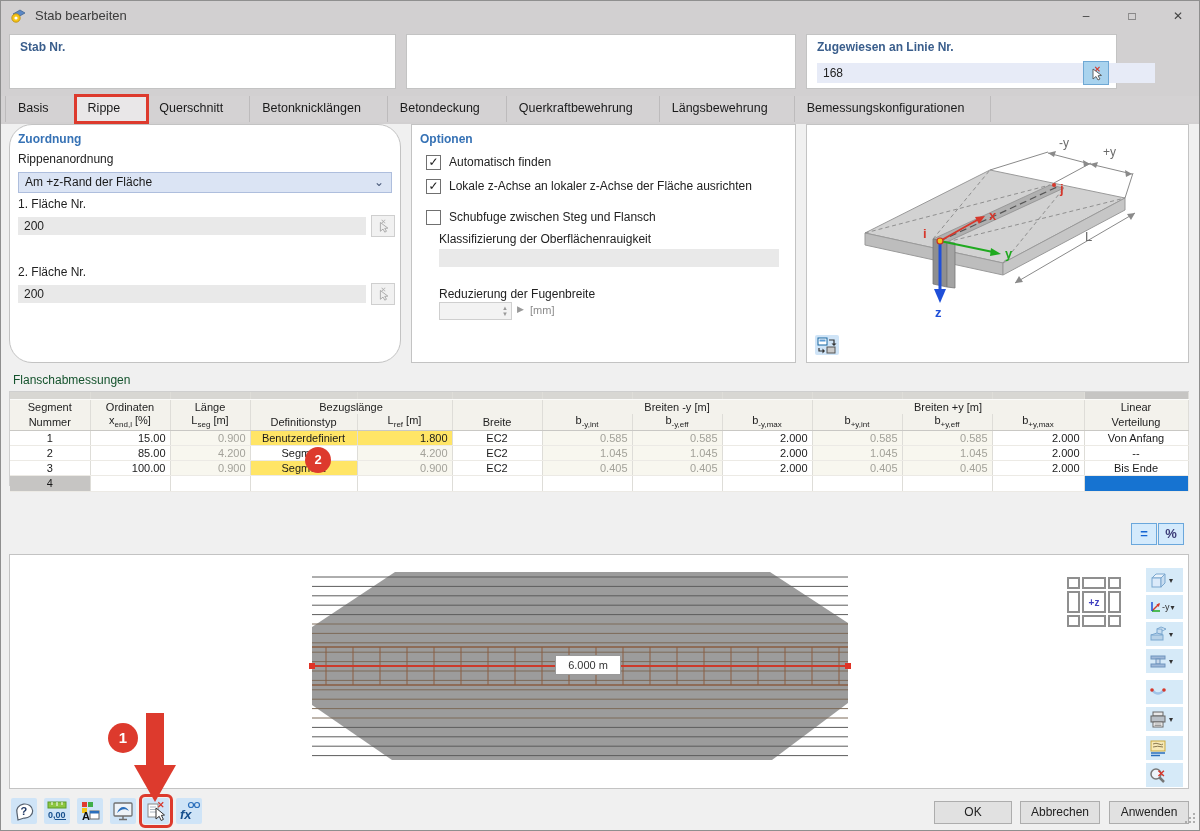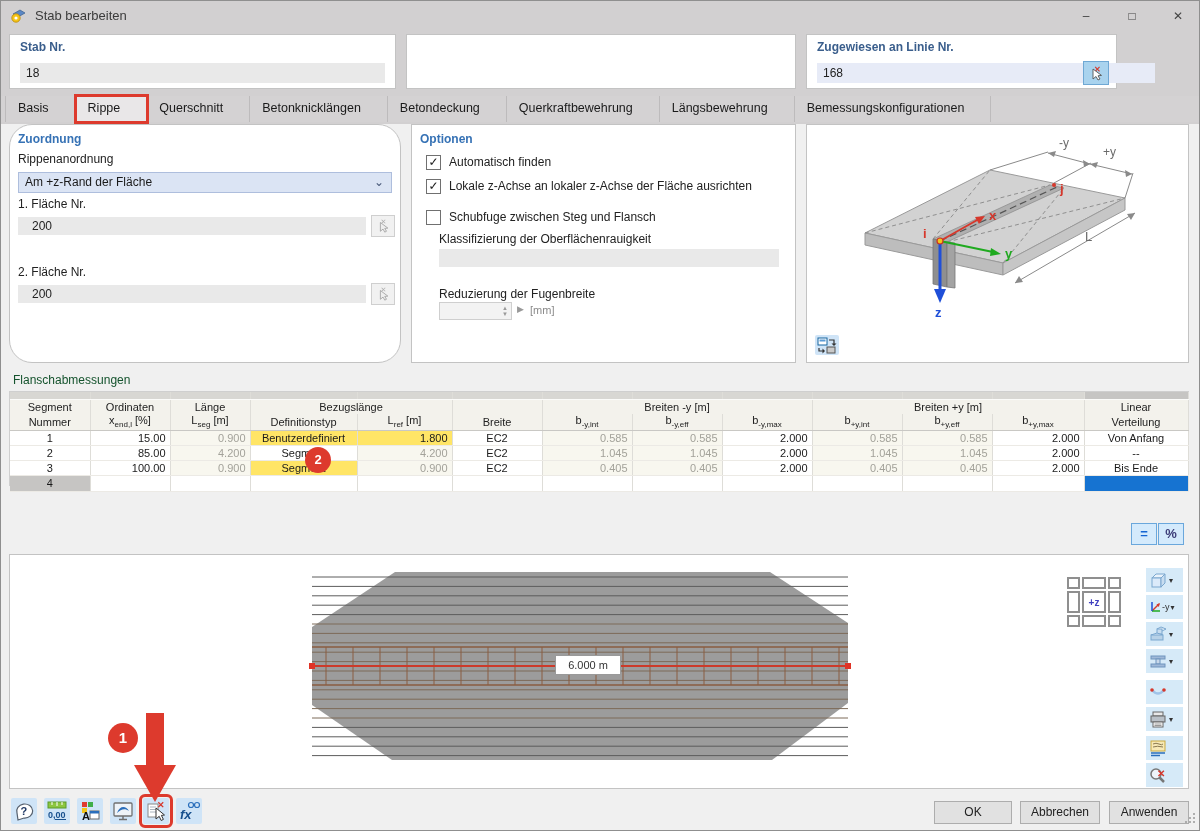--- a/index.html
+++ b/index.html
@@ -26,21 +26,21 @@
   .tab:first-child{border-left:1px solid #bdbbbc;}
   .tab.active{background:#e9e7e8;}
   .tab.annotated{outline:3px solid #dd3a2d;outline-offset:-1px;z-index:3;}
   
   .gbox{position:absolute;background:#fff;border:1px solid #c3c3c3;box-sizing:border-box;}
   #zbox{left:8px;top:123px;width:392px;height:239px;border-radius:23px;}
   #obox{left:410px;top:123px;width:385px;height:239px;}
   #dbox{left:805px;top:123px;width:383px;height:239px;}
   .sect-title{position:absolute;left:8px;top:7px;font-size:12px;font-weight:bold;color:#3672b5;}
   .plain-label{position:absolute;font-size:12px;color:#222;}
-  .ginput{position:absolute;background:#e9e9e9;font-size:12px;color:#222;line-height:18px;height:18px;padding-left:14px;box-sizing:border-box;}
+  .ginput{position:absolute;background:#e9e9e9;font-size:12px;color:#222;line-height:18px;height:18px;padding-left:6px;box-sizing:border-box;}
   .gselect{position:absolute;left:8px;top:47px;width:374px;height:21px;background:#dbe4f4;border:1px solid #aebedd;
     box-sizing:border-box;font-size:12px;color:#1a1a1a;line-height:19px;padding-left:6px;}
   .gselect .chev{position:absolute;right:7px;top:0;color:#4a5a7a;font-size:12px;line-height:18px;}
   .selbtn{position:absolute;width:24px;height:22px;background:#f1f1f1;border:1px solid #cfcfcf;box-sizing:border-box;
     display:flex;align-items:center;justify-content:center;}
   .cbrow{position:absolute;left:14px;display:flex;align-items:flex-start;}
   .cbbox{width:15px;height:15px;border:1px solid #707070;background:#fff;box-sizing:border-box;
     font-size:12px;line-height:13px;text-align:center;color:#1a1a1a;flex:0 0 15px;}
   .cblabel{font-size:12px;color:#222;margin-left:8px;line-height:15px;}
   .spinner{position:absolute;left:27px;top:177px;width:73px;height:18px;background:#f3f3f3;border:1px solid #cfcfcf;box-sizing:border-box;}
@@ -109,21 +109,20 @@
       <span class="wtitle">Stab bearbeiten</span>
       <div class="winbtns">
         <span class="wb">–</span>
         <span class="wb">□</span>
         <span class="wb">✕</span>
       </div>
     </div>
 
     <div class="fieldbox" id="fb1">
       <span class="flabel">Stab Nr.</span>
-      <div class="fvalue">18</div>
     </div>
     <div class="fieldbox" id="fb2"></div>
     <div class="fieldbox" id="fb3">
       <span class="flabel">Zugewiesen an Linie Nr.</span>
       <div class="fvalue">168</div>
       <div class="pickbtn">
         <svg width="16" height="16" viewBox="0 0 16 16">
           <text x="6" y="7" font-size="8" font-weight="bold" fill="#d6382c">✕</text>
           <path d="M5 4 L5 14 L8 11.5 L10 15 L12 14 L10 10.8 L13.5 10.4 Z" fill="#fff" stroke="#555" stroke-width="0.9"></path>
         </svg>

